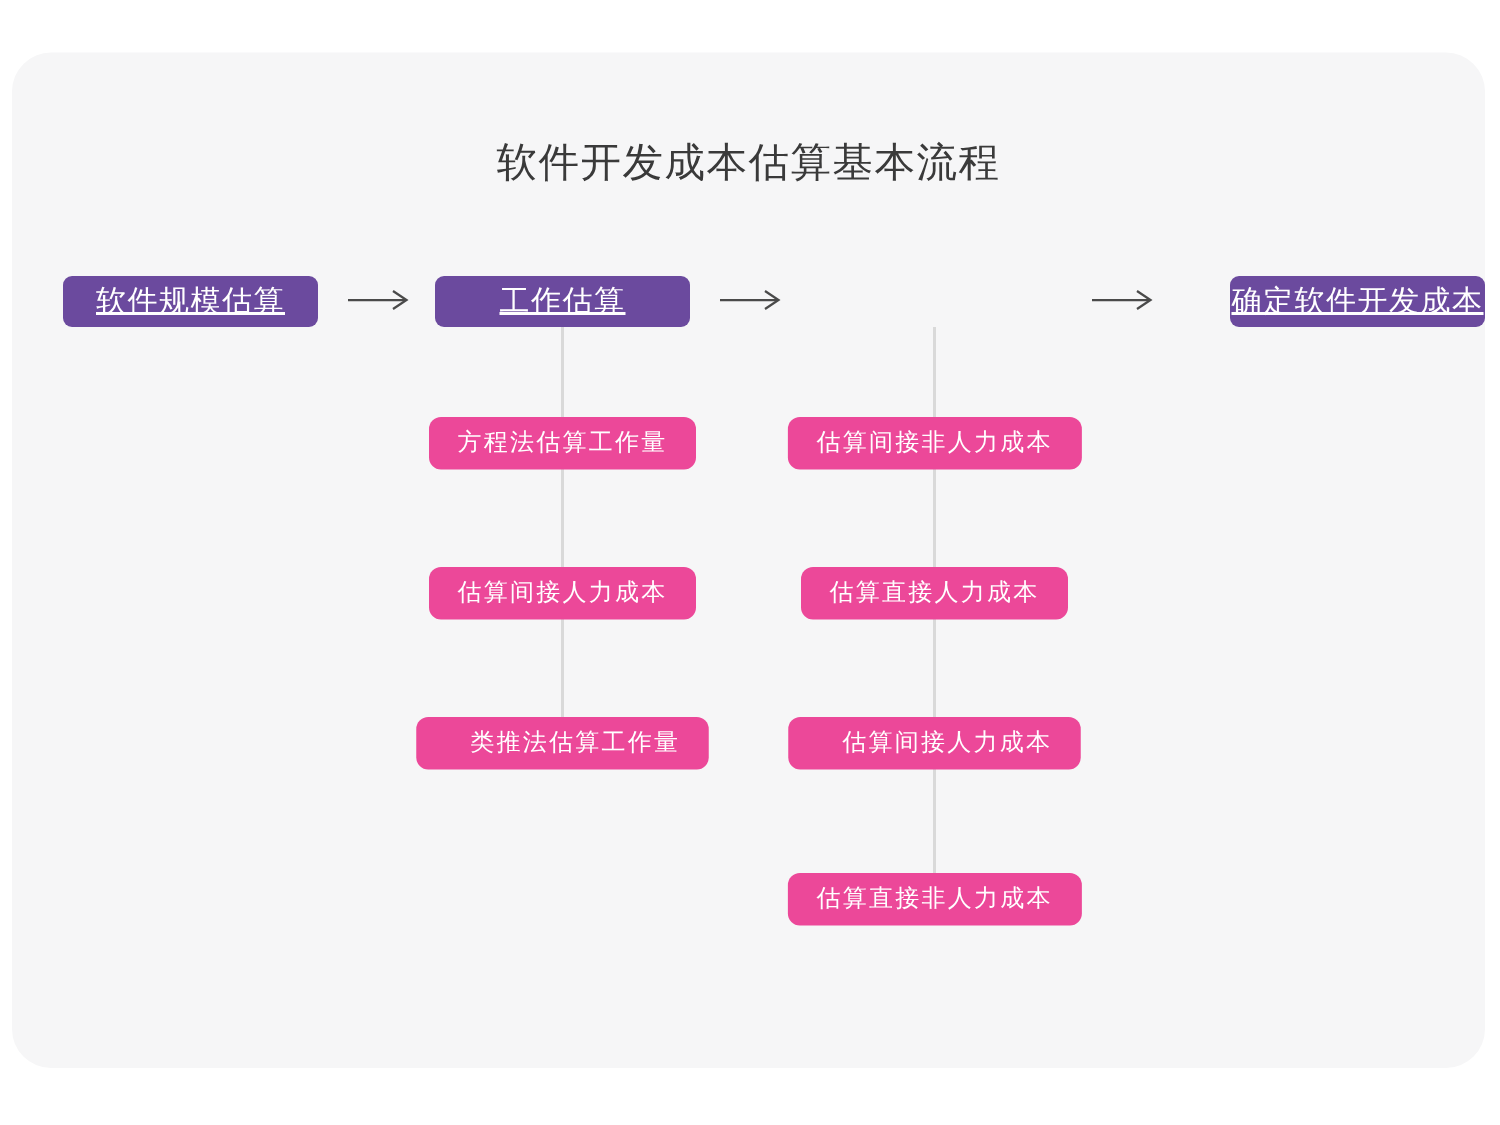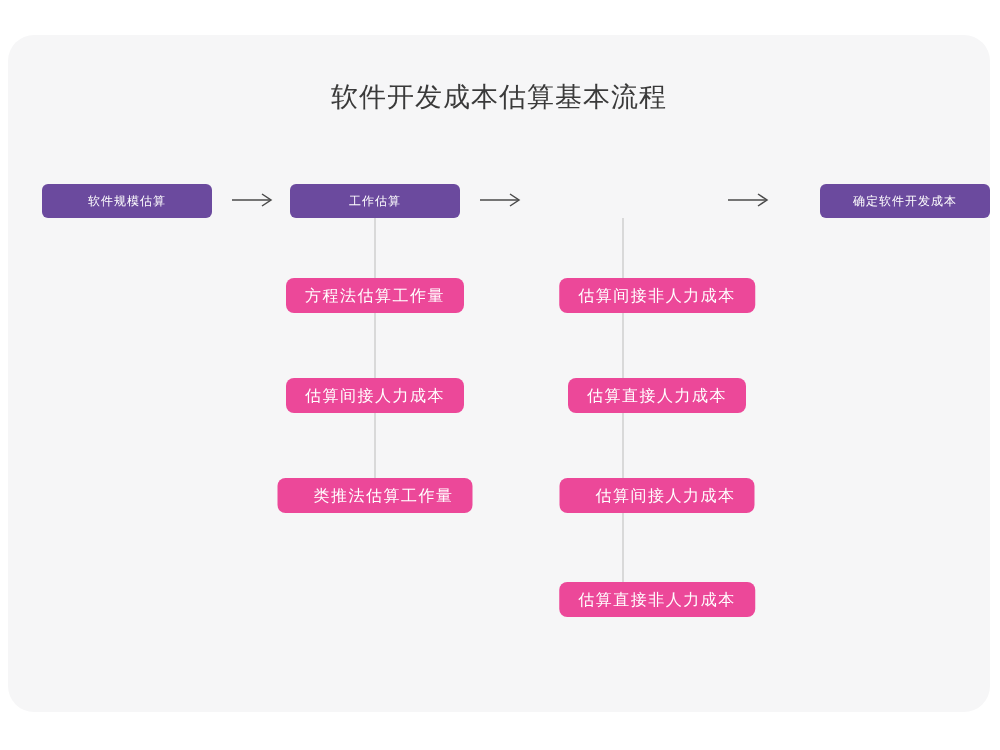--- a/index.html
+++ b/index.html
@@ -6,30 +6,30 @@
   html,body { width:1000px; height:750px; background:#ffffff;
     font-family:"Liberation Sans","DejaVu Sans",sans-serif; }
   .page { position:relative; width:1000px; height:750px; background:#ffffff; overflow:hidden; }
 
   .card {
     position:absolute; left:8px; top:35px; width:982px; height:677px;
     background:#f6f6f7; border-radius:26px;
   }
 
   .title {
-    position:absolute; left:0; top:44px; width:100%;
+    position:absolute; left:0; top:55px; width:100%;
     text-align:center; font-size:27px; color:#3a3a3a; font-weight:500;
     letter-spacing:1px;
   }
 
   .stage {
     position:absolute; top:149px; width:170px; height:34px;
     background:#6b4a9e; border-radius:6px; z-index:2;
-    color:#ffffff; font-size:12px; line-height:34px; text-align:center;
-    letter-spacing:1px; white-space:nowrap;
+    color:#ffffff; font-size:20px; line-height:34px; text-align:center;
+    letter-spacing:1px; white-space:nowrap;text-decoration:underline;
   }
   .stage-1 { left:34px; }
   .stage-2 { left:282px; }
   .stage-3 { left:530px; }
   .stage-4 { left:812px;text-align:center; }
 
   .arrow { position:absolute; top:157px; width:44px; height:16px; z-index:1; }
   .arrow-1 { left:222px; }
   .arrow-2 { left:470px; }
   .arrow-3 { left:718px; }
@@ -41,21 +41,21 @@
   .vline-right { left:614px; height:380px; }
 
   .subbox {
     position:absolute; transform:translateX(-50%);
     height:35px; line-height:35px; padding:0 19px;
     background:#ec4899; border-radius:8px; z-index:2;
     color:#ffffff; font-size:16px; text-align:center;
     letter-spacing:1.5px; white-space:nowrap;
   }
   .col-mid   { left:367px; }
-  .col-right { left:649px; }
+  .col-right { left:615px; }
   .row-1 { top:243px; }
   .row-2 { top:343px; }
   .row-3 { top:443px;padding-left:36px; }
   .row-4 { top:547px; }
 </style>
 </head>
 <body>
 
 <div class="page">
   <div class="card">

